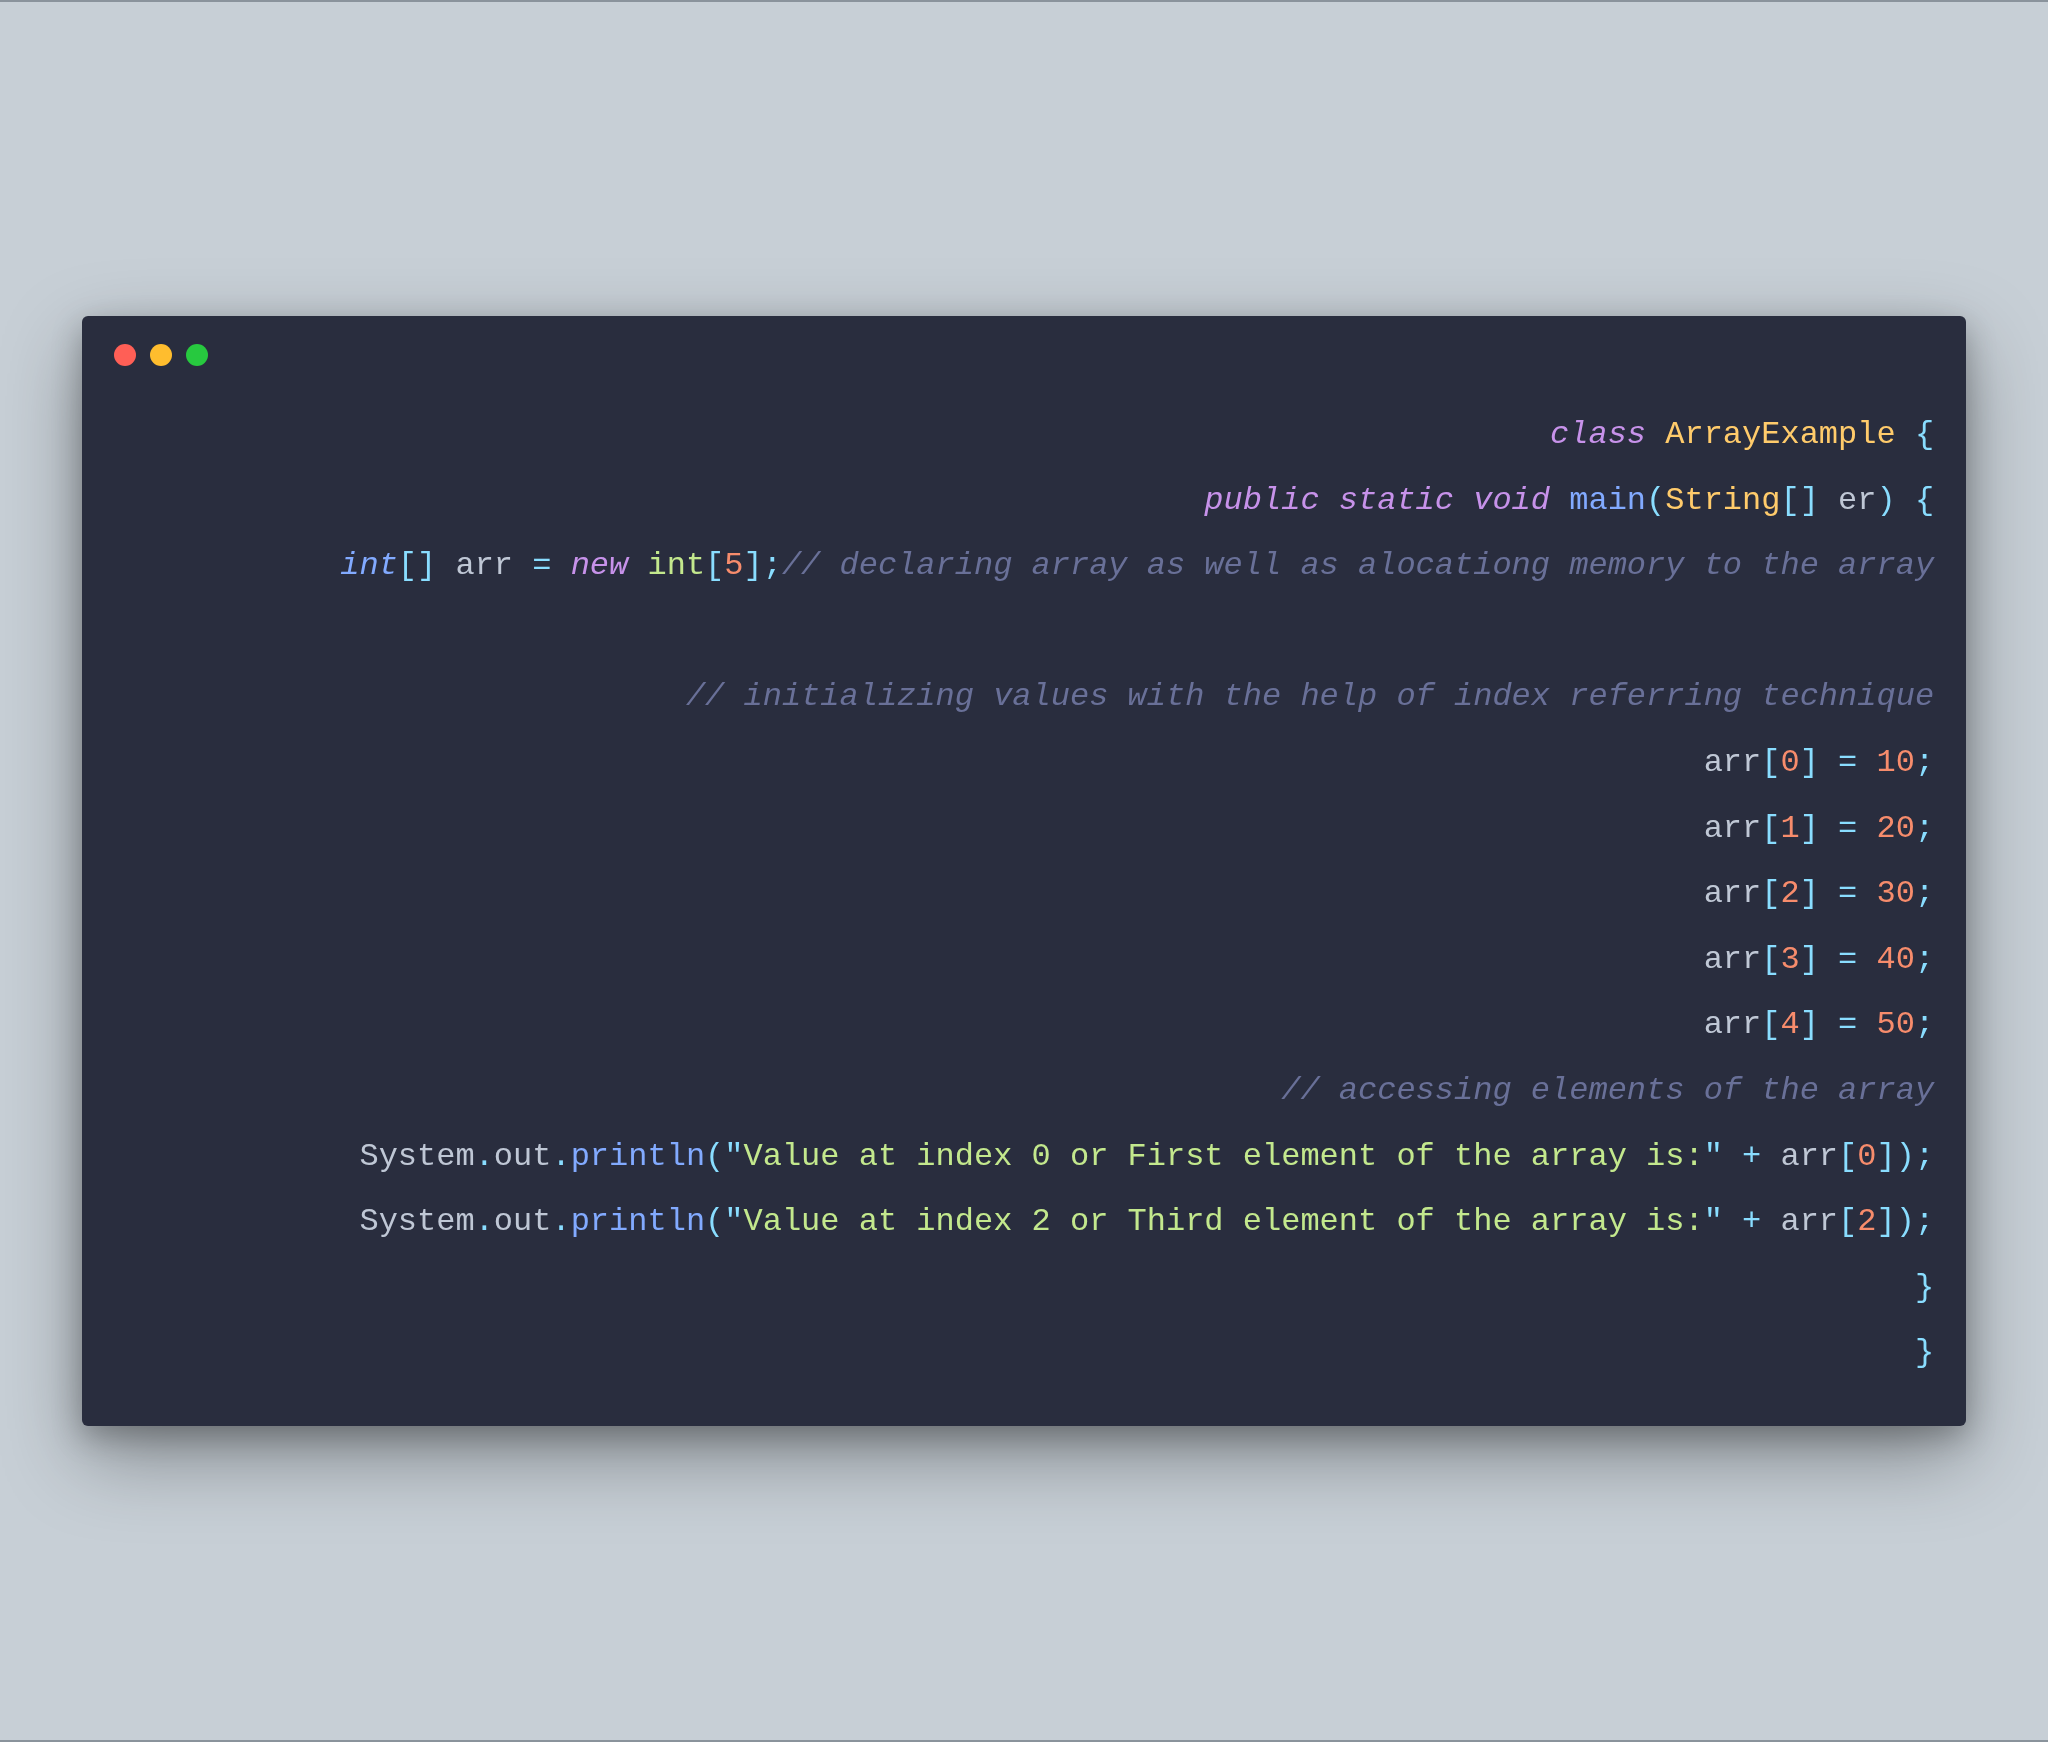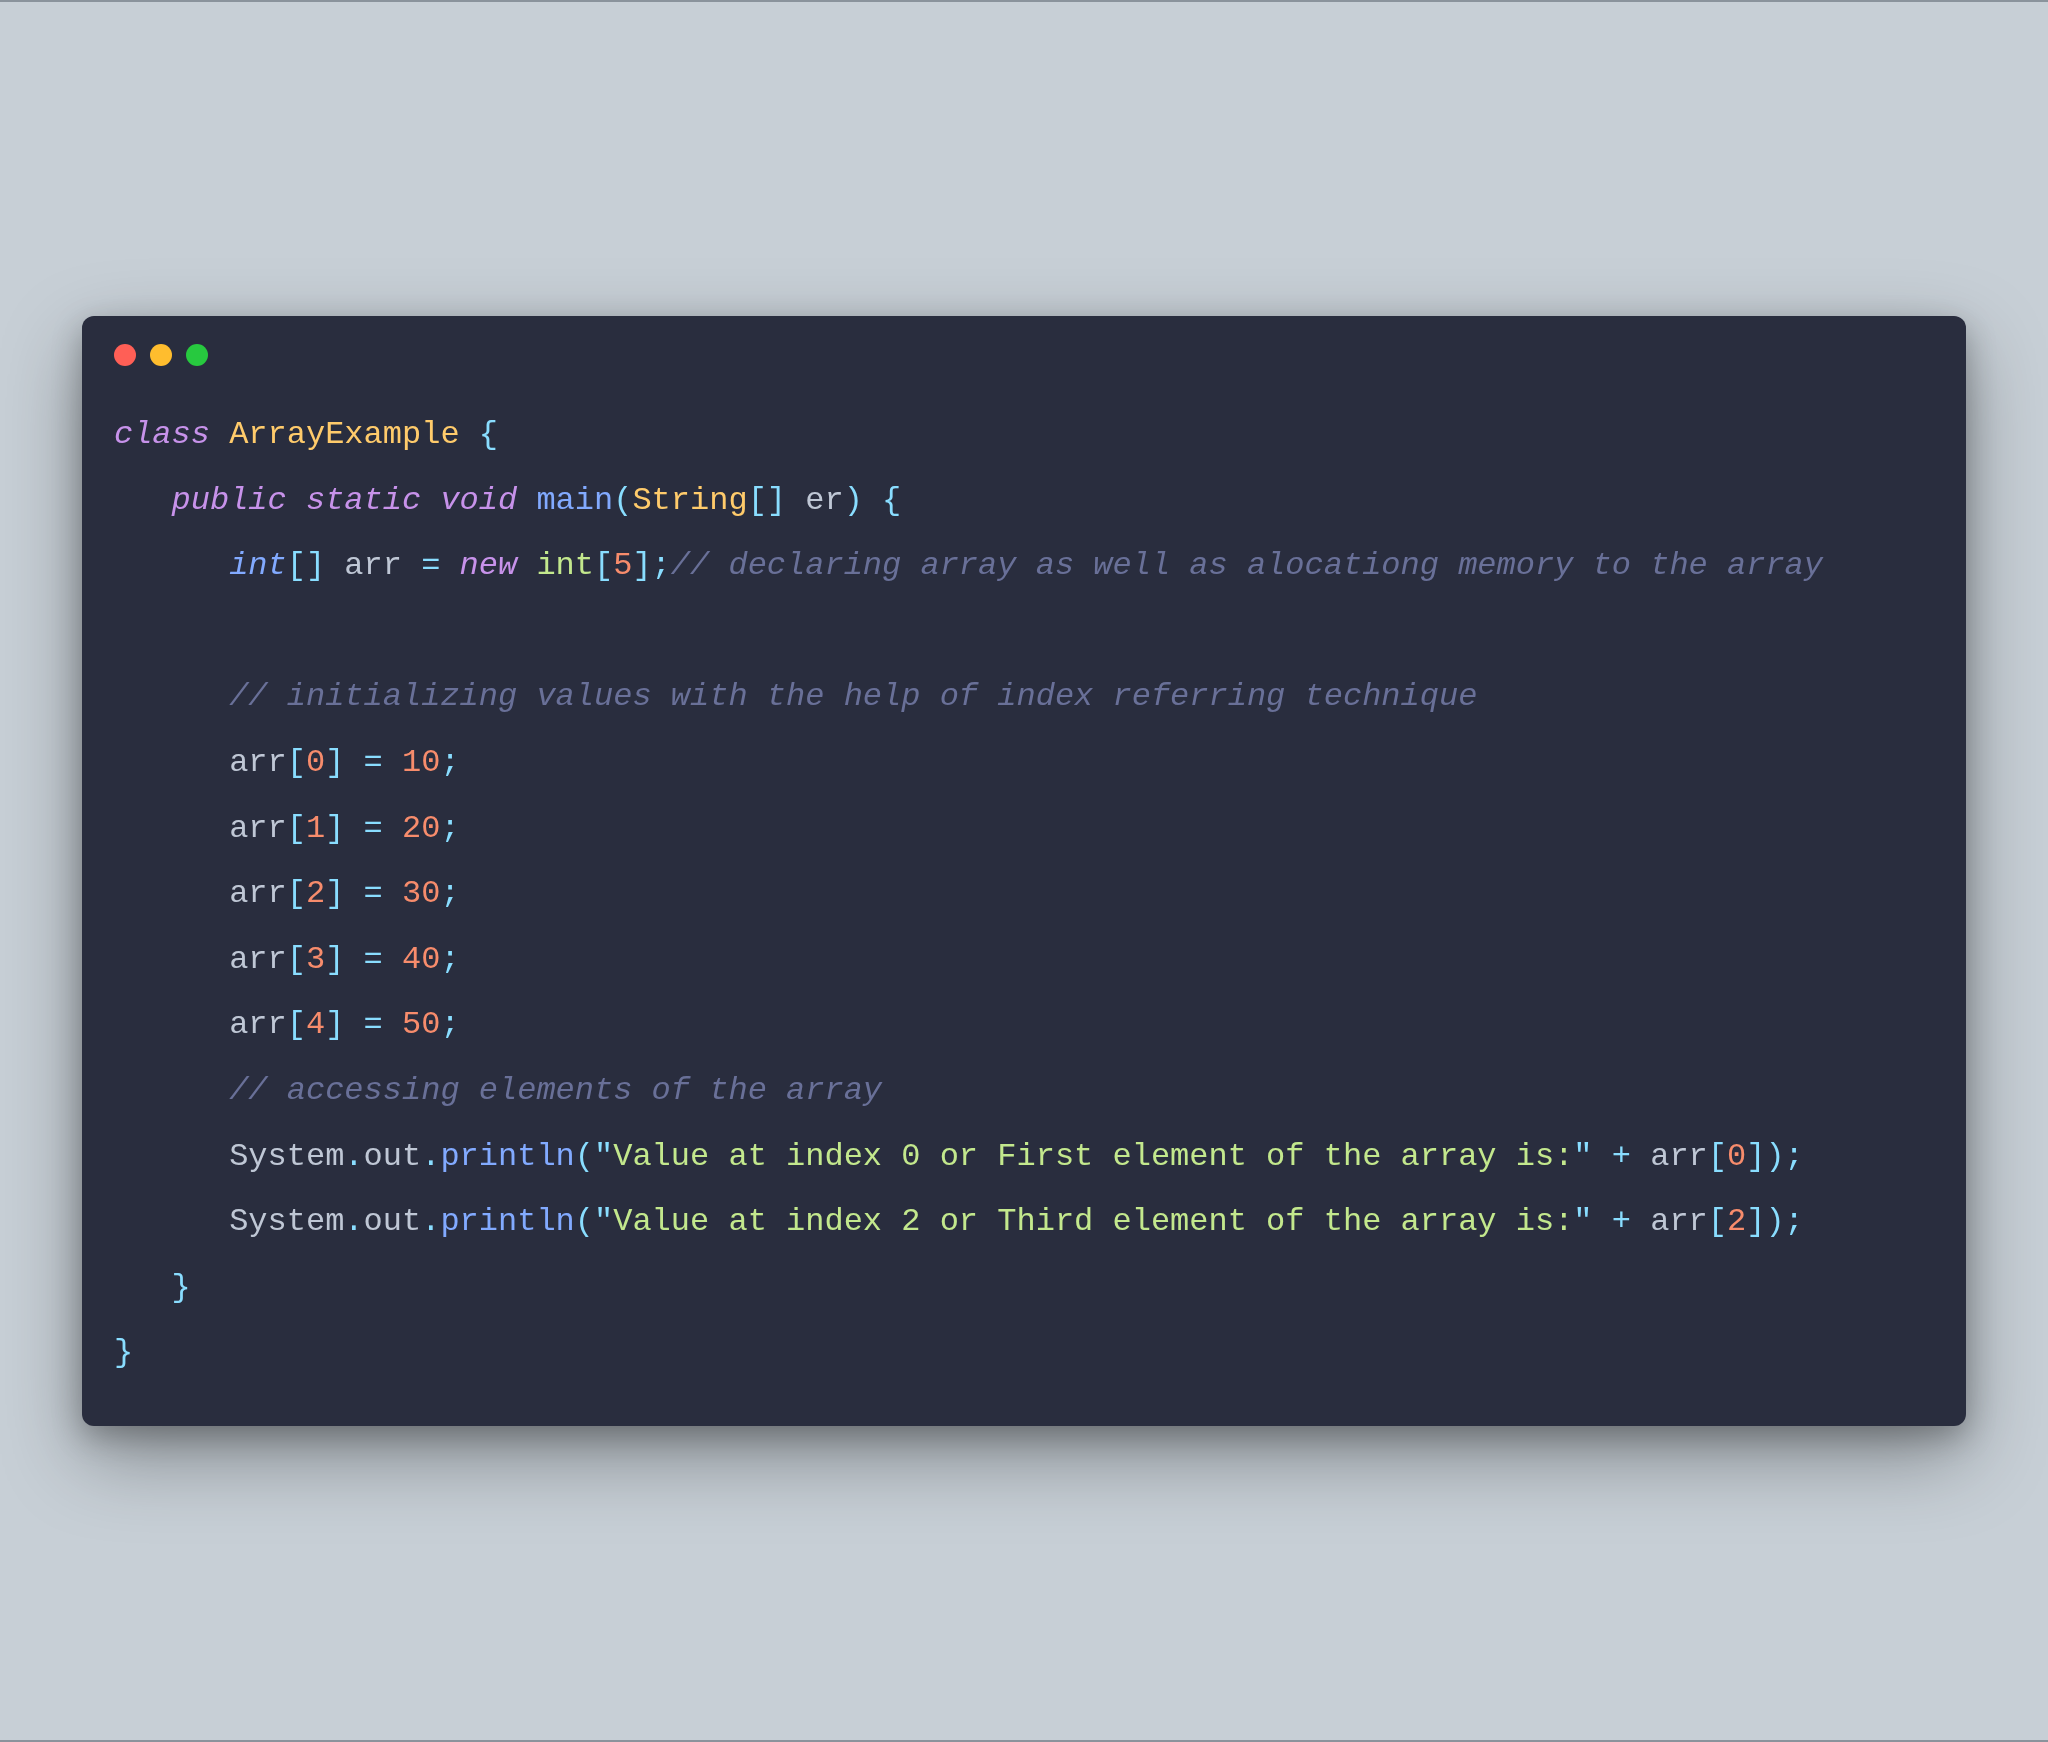--- a/index.html
+++ b/index.html
@@ -15,23 +15,24 @@
     align-items: center;
     justify-content: center;
     font-family: ui-monospace, "SF Mono", "Menlo", "Consolas", "Liberation Mono", monospace;
     border-top: 2px solid #8a939c;
     border-bottom: 2px solid #8a939c;
   }
   .window {
     width: 92%;
     max-width: 1920px;
     background: #292d3e;
-    border-radius: 12px;
+    border-radius: 6px;
     box-shadow: 0 30px 80px rgba(0,0,0,0.35), 0 10px 30px rgba(0,0,0,0.25);
     padding: 28px 32px 40px 32px;
+    text-align: right;
   }
   .traffic-lights {
     display: flex;
     gap: 14px;
     margin-bottom: 36px;
   }
   .dot {
     width: 22px;
     height: 22px;
     border-radius: 50%;

